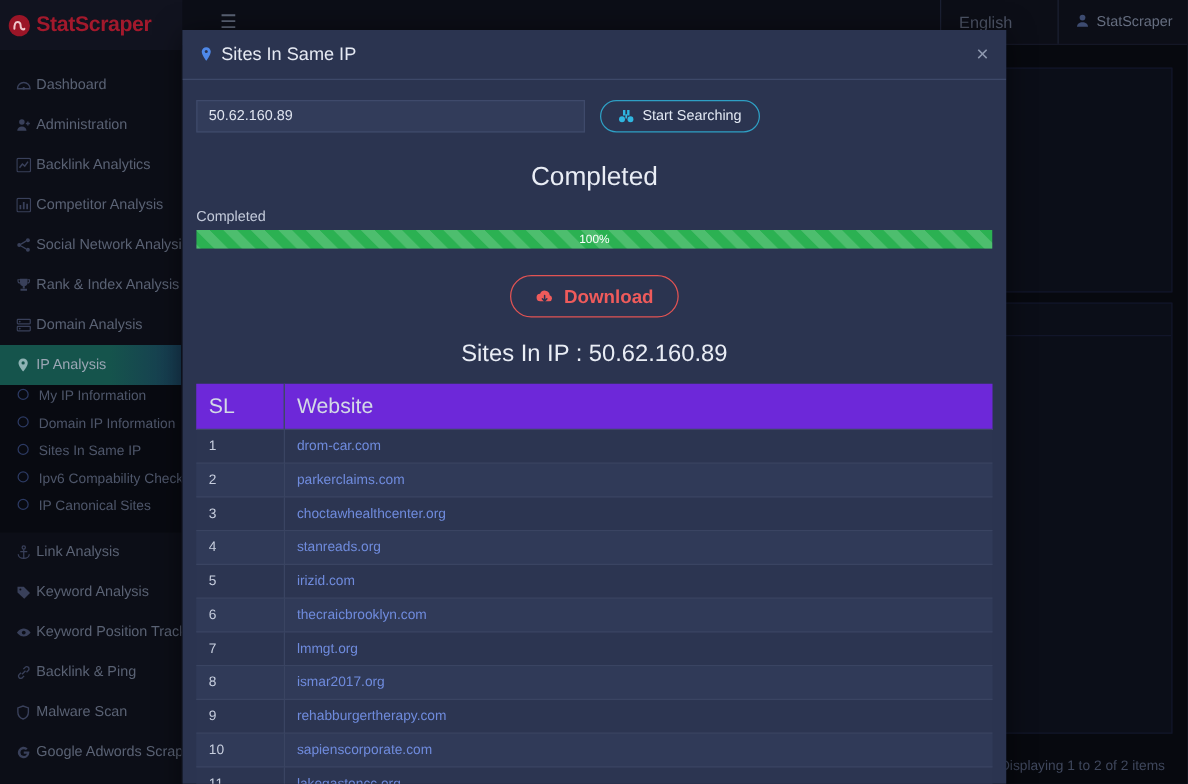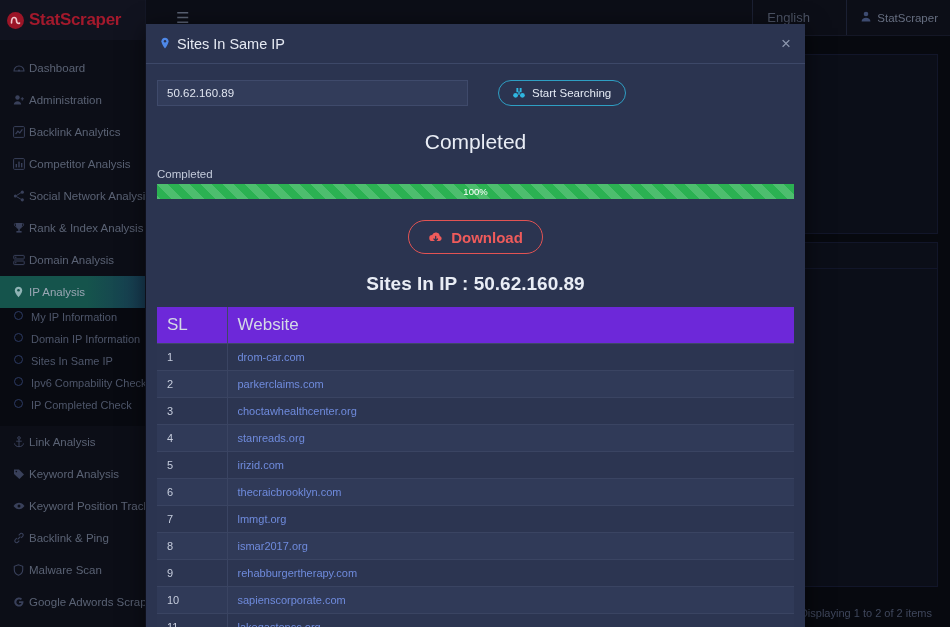--- a/index.html
+++ b/index.html
@@ -111,21 +111,21 @@
     display: flex; align-items: center; gap: 7px;
     color: #e5e9f2; font-size: 14.5px;
   }
   .pin { color: #4e88e8; display: flex; }
   .modal-close {
     margin-left: auto; color: #8d97ae; font-size: 17px; line-height: 1;
     font-family: "Liberation Sans", sans-serif;
   }
   .modal-body { padding: 16px 11px 0 11px; }
 
-  .search-row { display: flex; align-items: center; gap: 30px; }
+  .search-row { display: flex; align-items: center; gap: 12px; }
   .ip-input {
     width: 311px; height: 26px;
     background: #323c5a; border: 1px solid #3f4a6b;
     color: #dfe4ef; font-size: 11.5px;
     padding: 0 9px;
     font-family: "Liberation Sans", sans-serif;
   }
   .btn-search {
     display: flex; align-items: center; gap: 7px;
     height: 26px; padding: 0 14px;
@@ -162,21 +162,21 @@
     height: 34px; padding: 0 19px;
     border: 1px solid #e25353; border-radius: 19px;
     background: transparent; color: #ef5b5b;
     font-size: 15px; font-weight: bold;
     font-family: "Liberation Sans", sans-serif;
   }
   .btn-download .cloud { display: flex; color: #ef5b5b; }
 
   .ip-head {
     text-align: center; color: #e9edf5;
-    font-size: 19px; margin-top: 19px; font-weight: bold;
+    font-size: 19px; margin-top: 19px; font-weight: normal;
   }
 
   .tbl { width: 100%; border-collapse: collapse; margin-top: 12px; }
   .tbl th {
     text-align: left; font-weight: normal;
     color: #d3d9e6; font-size: 17px;
     padding: 8px 10px; background: #6d28d9;
     border-bottom: 1px solid #3e4866;
   }
   .tbl td {
@@ -301,21 +301,21 @@
         <div class="sub-item">
           <span class="ring"></span>
           <span>Sites In Same IP</span>
         </div>
         <div class="sub-item">
           <span class="ring"></span>
           <span>Ipv6 Compability Check</span>
         </div>
         <div class="sub-item">
           <span class="ring"></span>
-          <span>IP Completed Check</span>
+          <span>IP Canonical Sites</span>
         </div>
       </div>
 
       <div class="nav-item">
         <span class="ni">
           <svg width="12" height="12" viewBox="0 0 12 12">
               <circle cx="6" cy="2" r="1.3" fill="none" stroke="currentColor" stroke-width="1"></circle>
               <path d="M6 3.3v7.4M3.2 5.2h5.6M1.6 7.4c0 2 2 3.3 4.4 3.3s4.4-1.3 4.4-3.3" fill="none" stroke="currentColor" stroke-width="1"></path>
             </svg>
         </span>

